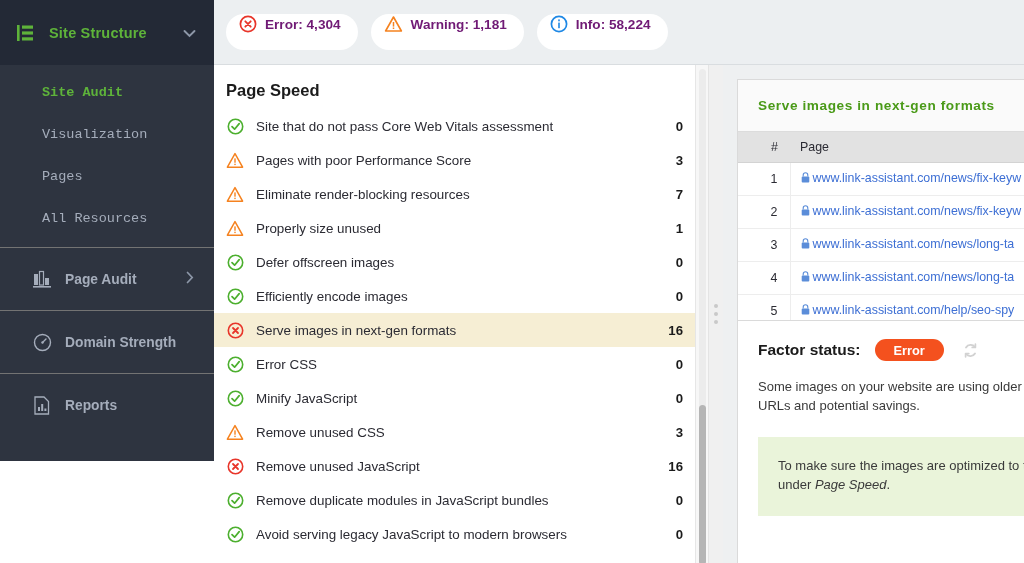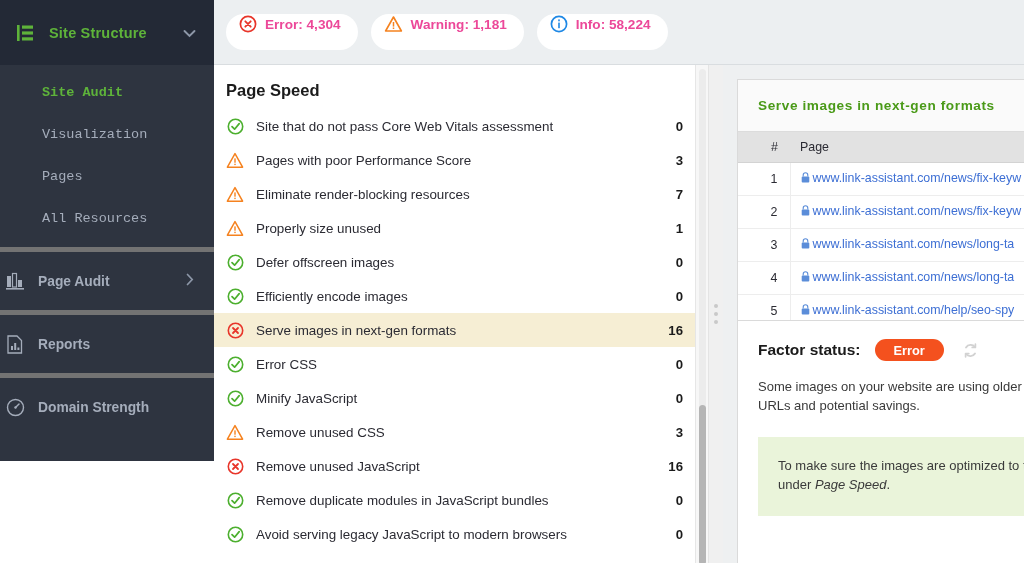--- a/index.html
+++ b/index.html
@@ -49,25 +49,25 @@
     display: flex; align-items: center;
     padding-left: 42px;
     color: #a5adbb;
     font-size: 13.5px;
     cursor: pointer;
   }
   .sb-sub-item.active { color: #5eb33a; font-weight: bold; }
   .sb-group {
     height: 63px;
     display: flex; align-items: center;
-    padding-left: 5px;
+    padding-left: 32px;
     color: #a5adbb;
     font-size: 13.8px;
     font-weight: bold;
-    border-top: 5px solid #737373;
+    border-top: 1px solid #737373;
     position: relative;
     cursor: pointer;
   }
   .sb-group .lbl { margin-left: 13px; }
   .sb-group .chev-r {
     position: absolute; right: 20px; top: 50%;
     transform: translateY(-50%);
     color: #8d97a8; font-size: 13px;
   }
   .sb-icon { width: 20px; height: 20px; display: inline-flex;
@@ -91,21 +91,21 @@
     flex: 0 0 65px;
   }
   .chip {
     background: #ffffff;
     border-radius: 20px;
     height: 36px;
     display: flex; align-items: center;
     padding: 0 17px 16px 13px;
     font-size: 13.6px;
     font-weight: bold;
-    color: #ec4899;
+    color: #701a75;
     cursor: pointer;
     box-shadow: 0 0 0 0 rgba(0,0,0,0);
   }
   .chip .ic { margin-right: 8px; display: flex; align-items: center; }
 
   
   #content { flex: 1 1 auto; display: flex; position: relative; min-height: 0; }
 
   
   #listpanel {
@@ -282,39 +282,39 @@
       <span class="lbl">Page Audit</span>
       <span class="chev-r">
         <svg width="8" height="13" viewBox="0 0 8 13">
             <path d="M1.5 1.5 L6.2 6.5 L1.5 11.5" stroke="#8d97a8" stroke-width="1.7" fill="none" stroke-linecap="round"></path>
           </svg>
       </span>
     </div>
 
     <div class="sb-group">
       <span class="sb-icon">
+        <svg width="19" height="19" viewBox="0 0 19 19">
+          <circle cx="9.5" cy="9.5" r="8" fill="none" stroke="#a5adbb" stroke-width="1.4"></circle>
+          <path d="M9.5 9.5 L13 6" stroke="#a5adbb" stroke-width="1.4" stroke-linecap="round"></path>
+          <circle cx="9.5" cy="9.5" r="1.2" fill="#a5adbb"></circle>
+        </svg>
+      </span>
+      <span class="lbl">Domain Strength</span>
+    </div>
+
+    <div class="sb-group">
+      <span class="sb-icon">
         <svg width="17" height="19" viewBox="0 0 17 19">
           <path d="M1 1 h9 l4.5 4.5 V18 H1 Z" fill="none" stroke="#a5adbb" stroke-width="1.3"></path>
           <rect x="4" y="11" width="2" height="4" fill="#a5adbb"></rect>
           <rect x="7.2" y="8" width="2" height="7" fill="#a5adbb"></rect>
           <rect x="10.4" y="12.5" width="2" height="2.5" fill="#a5adbb"></rect>
         </svg>
       </span>
       <span class="lbl">Reports</span>
-    </div>
-
-    <div class="sb-group">
-      <span class="sb-icon">
-        <svg width="19" height="19" viewBox="0 0 19 19">
-          <circle cx="9.5" cy="9.5" r="8" fill="none" stroke="#a5adbb" stroke-width="1.4"></circle>
-          <path d="M9.5 9.5 L13 6" stroke="#a5adbb" stroke-width="1.4" stroke-linecap="round"></path>
-          <circle cx="9.5" cy="9.5" r="1.2" fill="#a5adbb"></circle>
-        </svg>
-      </span>
-      <span class="lbl">Domain Strength</span>
     </div>
   </div>
 
   <div id="main">
 
     <div id="statusbar">
       <div class="chip">
         <span class="ic">
           <svg width="18" height="18" viewBox="0 0 18 18">
             <circle cx="9" cy="9" r="7.6" fill="none" stroke="#e8352a" stroke-width="1.7"></circle>

